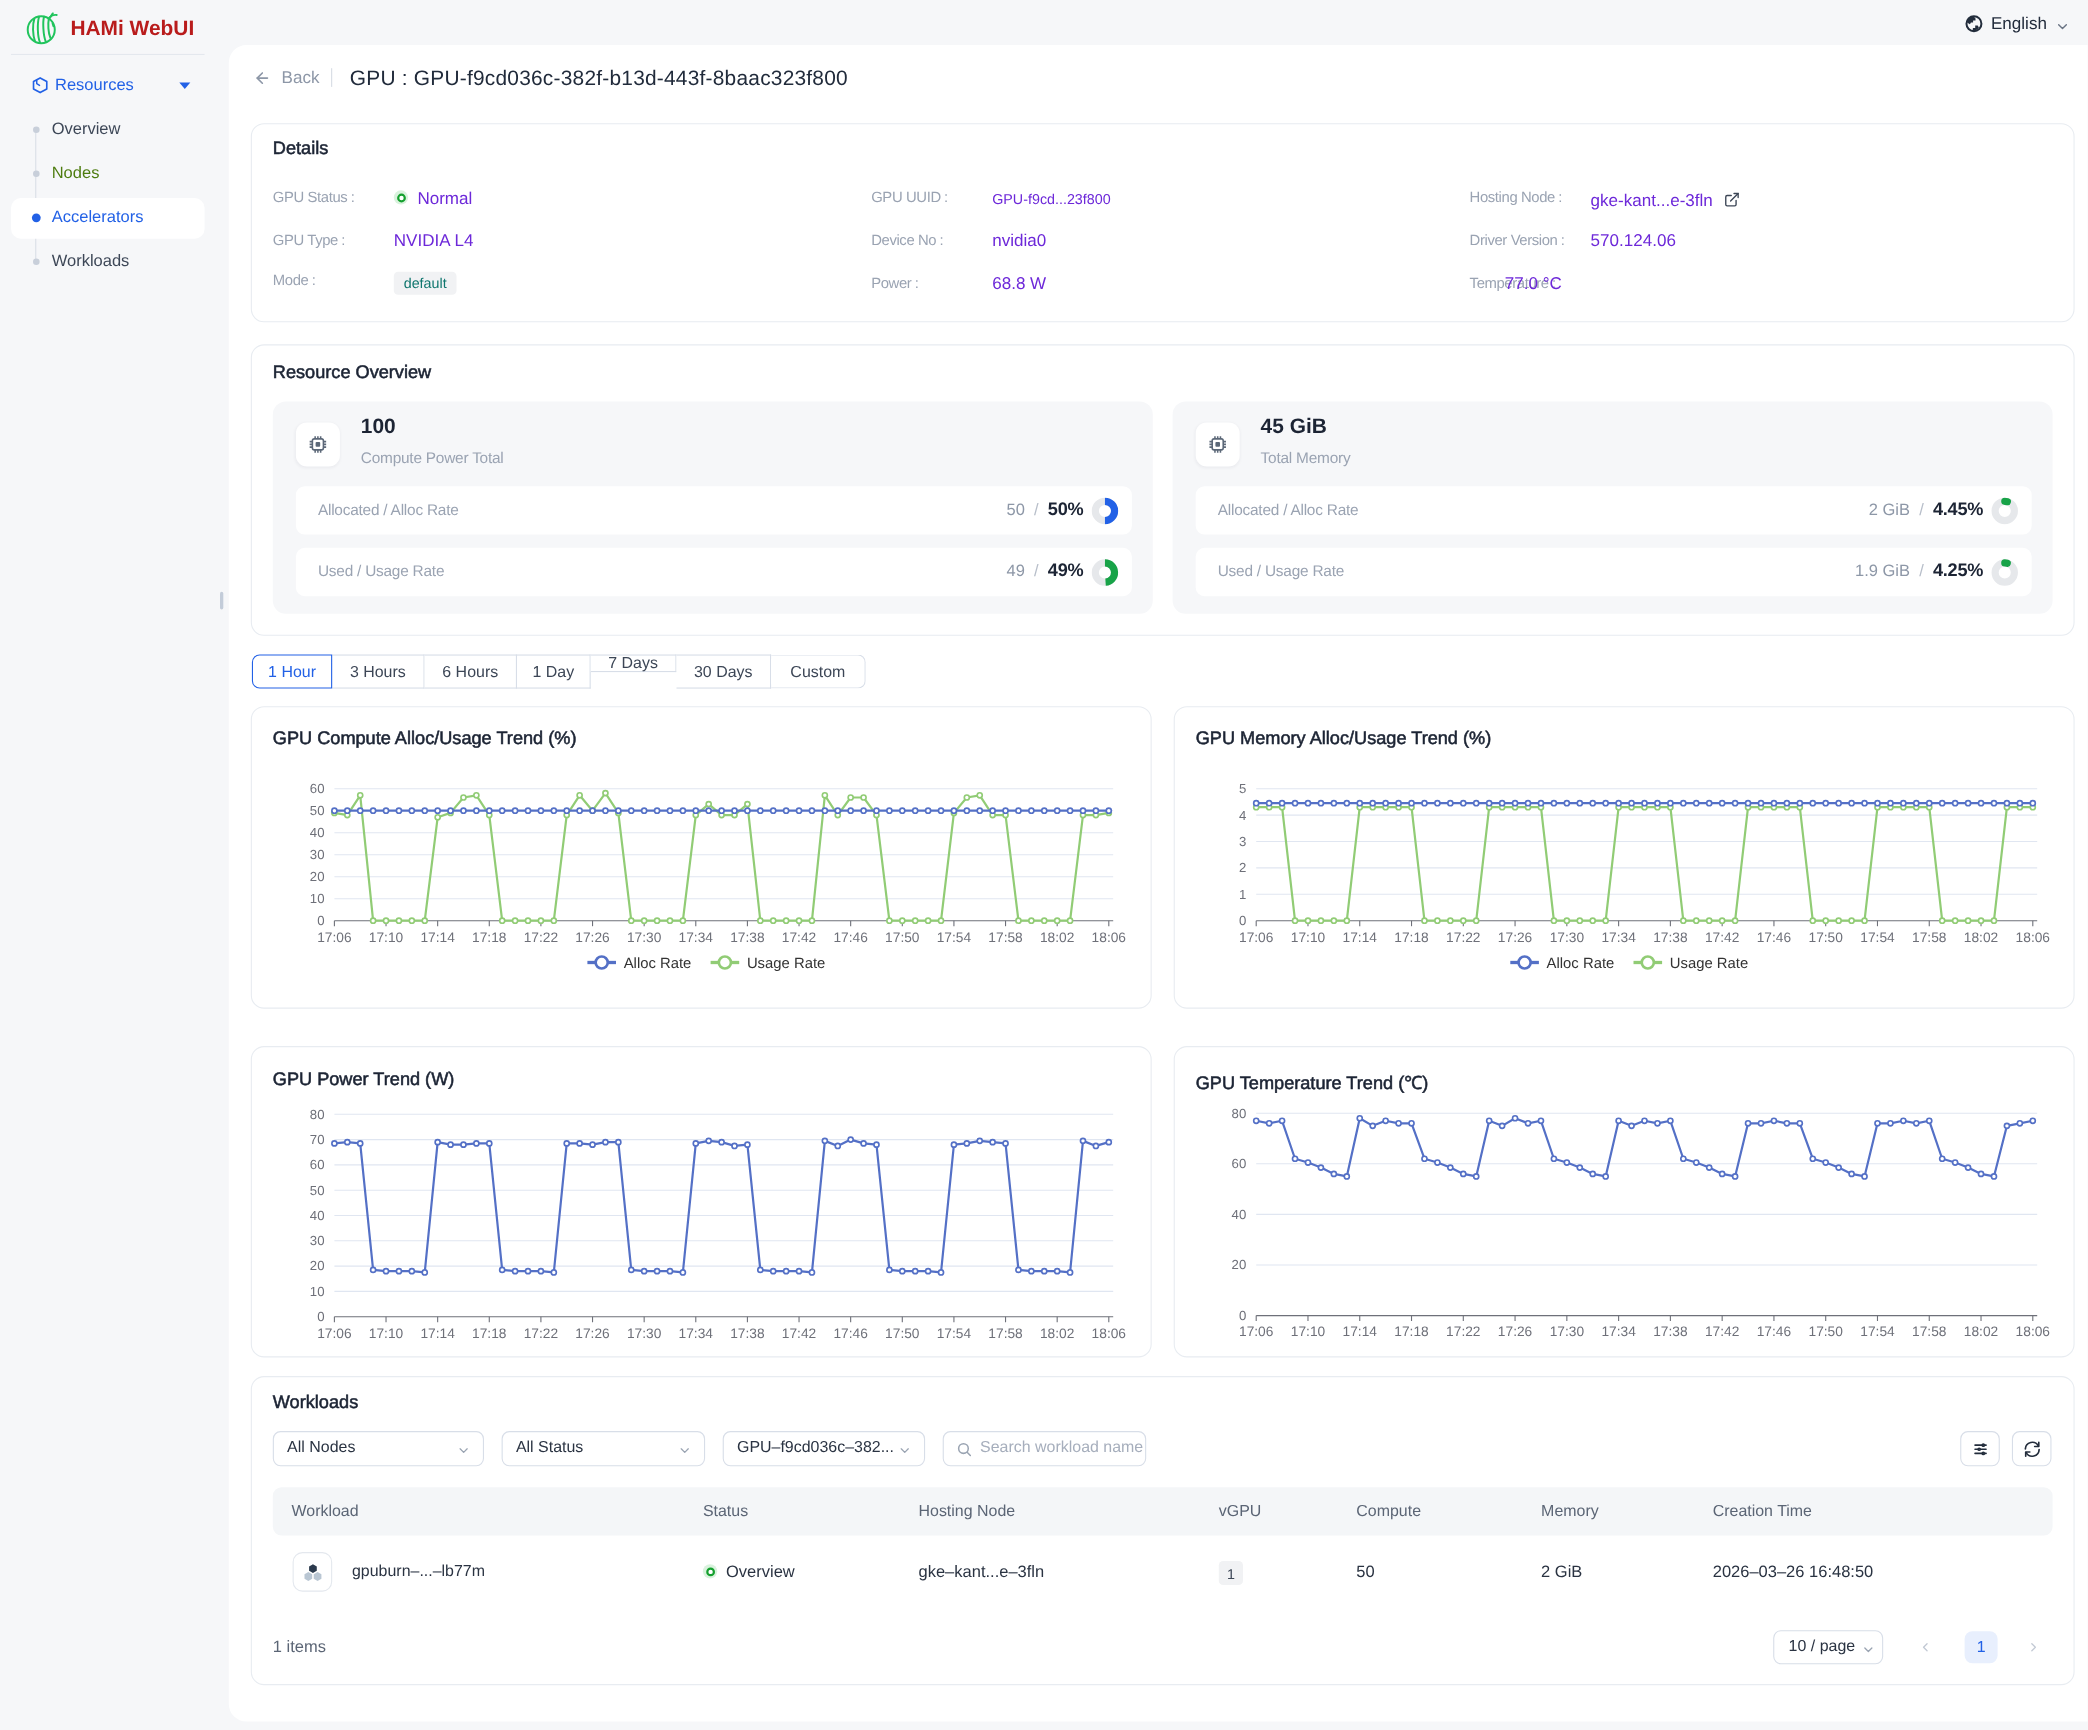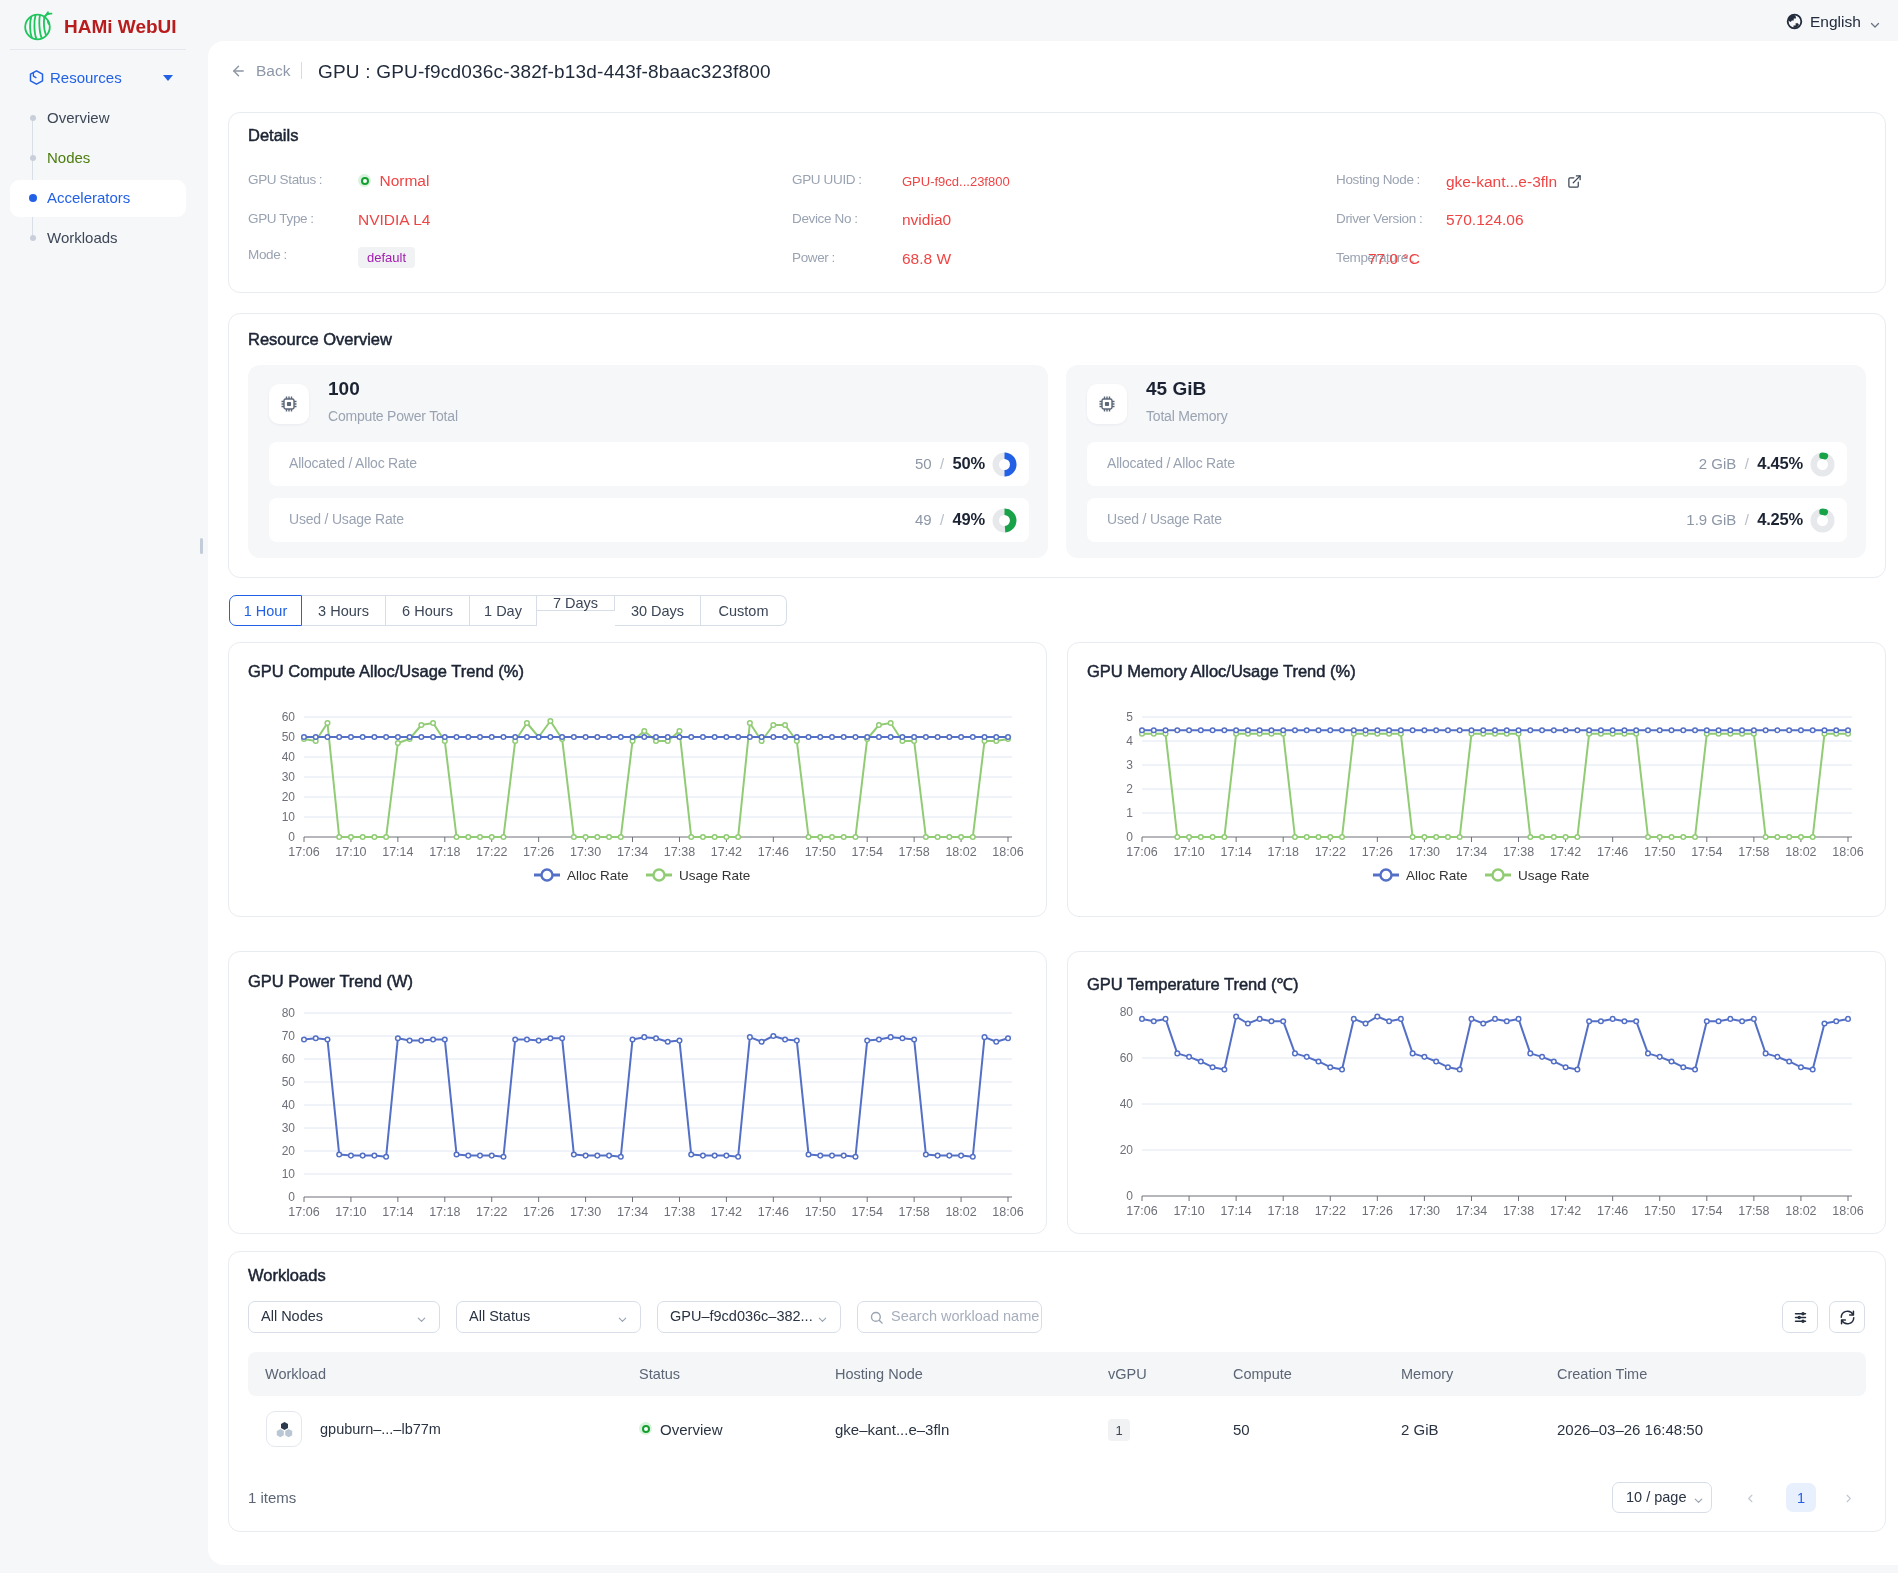--- a/index.html
+++ b/index.html
@@ -1,19 +1,19 @@
 <!DOCTYPE html>
 <html><head><meta charset="utf-8"><style>
 *{margin:0;padding:0;box-sizing:border-box}
 html,body{width:1898px;height:1573px;background:#f6f7f9;font-family:"Liberation Sans",sans-serif;position:relative;overflow:hidden}
 .abs{position:absolute}
 .card{position:absolute;background:#fff;border:1px solid #e8ecf1;border-radius:12px}
 .ctitle{font-size:16.5px;font-weight:400;color:#1c2434;-webkit-text-stroke:.5px currentColor}
 .lbl{color:#9aa3b2;font-size:13.5px;letter-spacing:-.35px}
-.val{color:#ef4444;font-size:15px}
+.val{color:#6d28d9;font-size:15px}
 </style></head><body>
 <div class="abs" style="left:208px;top:41px;width:1690px;height:1524px;background:#fff;border-radius:16px 0 0 16px"></div>
 <svg width="30" height="34" viewBox="0 0 30 34" style="position:absolute;left:23;top:8">
 <g fill="none" stroke="#21c45d" stroke-width="1.8" stroke-linecap="round">
 <circle cx="14.5" cy="19" r="12.3"></circle>
 <path d="M21 9 C 23 6.5, 25.5 5.2, 28.5 5.6"></path>
 <path d="M21.5 9.5 L 25 4.2"></path>
 <path d="M8.2 9.2 C 6.5 14, 6.6 24, 8.8 29.5"></path>
 <path d="M12.5 7.2 C 10.8 13, 11 25, 13.4 30.8"></path>
 <path d="M17 7.3 C 15.8 12, 16.2 24, 18.6 29.8"></path>
@@ -56,21 +56,21 @@
 <div class="abs" style="left:256px;top:62px;font-size:15.5px;color:#8d97a7">Back</div>
 <div class="abs" style="left:301px;top:62px;width:1px;height:17px;background:#d6dce4"></div>
 <div class="abs" style="left:318px;top:61px;font-size:19px;font-weight:400;color:#212b3b;letter-spacing:.2px">GPU : GPU-f9cd036c-382f-b13d-443f-8baac323f800</div>
 <div class="card" style="left:228px;top:112px;width:1658px;height:181px"></div>
 <div class="abs ctitle" style="left:248px;top:126px">Details</div>
 <div class="abs lbl" style="left:248px;top:172px">GPU Status<span style="margin-left:3px;letter-spacing:0">:</span></div>
 <div class="abs" style="left:358px;top:172px"><span style="display:inline-block;width:13px;height:13px;border-radius:50%;background:#d9f2dd;border:0;position:relative;top:1px"><span style="position:absolute;left:2.5px;top:2.5px;width:8px;height:8px;border-radius:50%;border:2.2px solid #14a02e;background:#fff;box-sizing:border-box"></span></span> <span class="val" style="font-size:15.5px;margin-left:4px">Normal</span></div>
 <div class="abs lbl" style="left:248px;top:211px">GPU Type<span style="margin-left:3px;letter-spacing:0">:</span></div>
 <div class="abs" style="left:358px;top:211px"><span class="val" style="font-size:15.5px">NVIDIA L4</span></div>
 <div class="abs lbl" style="left:248px;top:247px">Mode<span style="margin-left:3px;letter-spacing:0">:</span></div>
-<div class="abs" style="left:358px;top:247px"><span style="display:inline-block;background:#f1f2f4;border-radius:4px;padding:3px 9px;font-size:13px;color:#a21caf">default</span></div>
+<div class="abs" style="left:358px;top:247px"><span style="display:inline-block;background:#f1f2f4;border-radius:4px;padding:3px 9px;font-size:13px;color:#0f766e">default</span></div>
 <div class="abs lbl" style="left:792px;top:172px">GPU UUID<span style="margin-left:3px;letter-spacing:0">:</span></div>
 <div class="abs" style="left:902px;top:172px"><span class="val" style="font-size:13px">GPU-f9cd...23f800</span></div>
 <div class="abs lbl" style="left:792px;top:211px">Device No<span style="margin-left:3px;letter-spacing:0">:</span></div>
 <div class="abs" style="left:902px;top:211px"><span class="val" style="font-size:15.5px">nvidia0</span></div>
 <div class="abs lbl" style="left:792px;top:250px">Power<span style="margin-left:3px;letter-spacing:0">:</span></div>
 <div class="abs" style="left:902px;top:250px"><span class="val" style="font-size:15.5px">68.8 W</span></div>
 <div class="abs lbl" style="left:1336px;top:172px">Hosting Node<span style="margin-left:3px;letter-spacing:0">:</span></div>
 <div class="abs" style="left:1446px;top:172px"><span class="val" style="font-size:15.5px">gke-kant...e-3fln</span><span style="display:inline-block;margin-left:10px;position:relative;top:2px"><svg width="15" height="15" viewBox="0 0 24 24" fill="none" stroke="#3c4656" stroke-width="2" stroke-linecap="round" stroke-linejoin="round">
         <path d="M18 13v6a2 2 0 0 1-2 2H5a2 2 0 0 1-2-2V8a2 2 0 0 1 2-2h6"></path>
         <path d="M15 3h6v6"></path>

